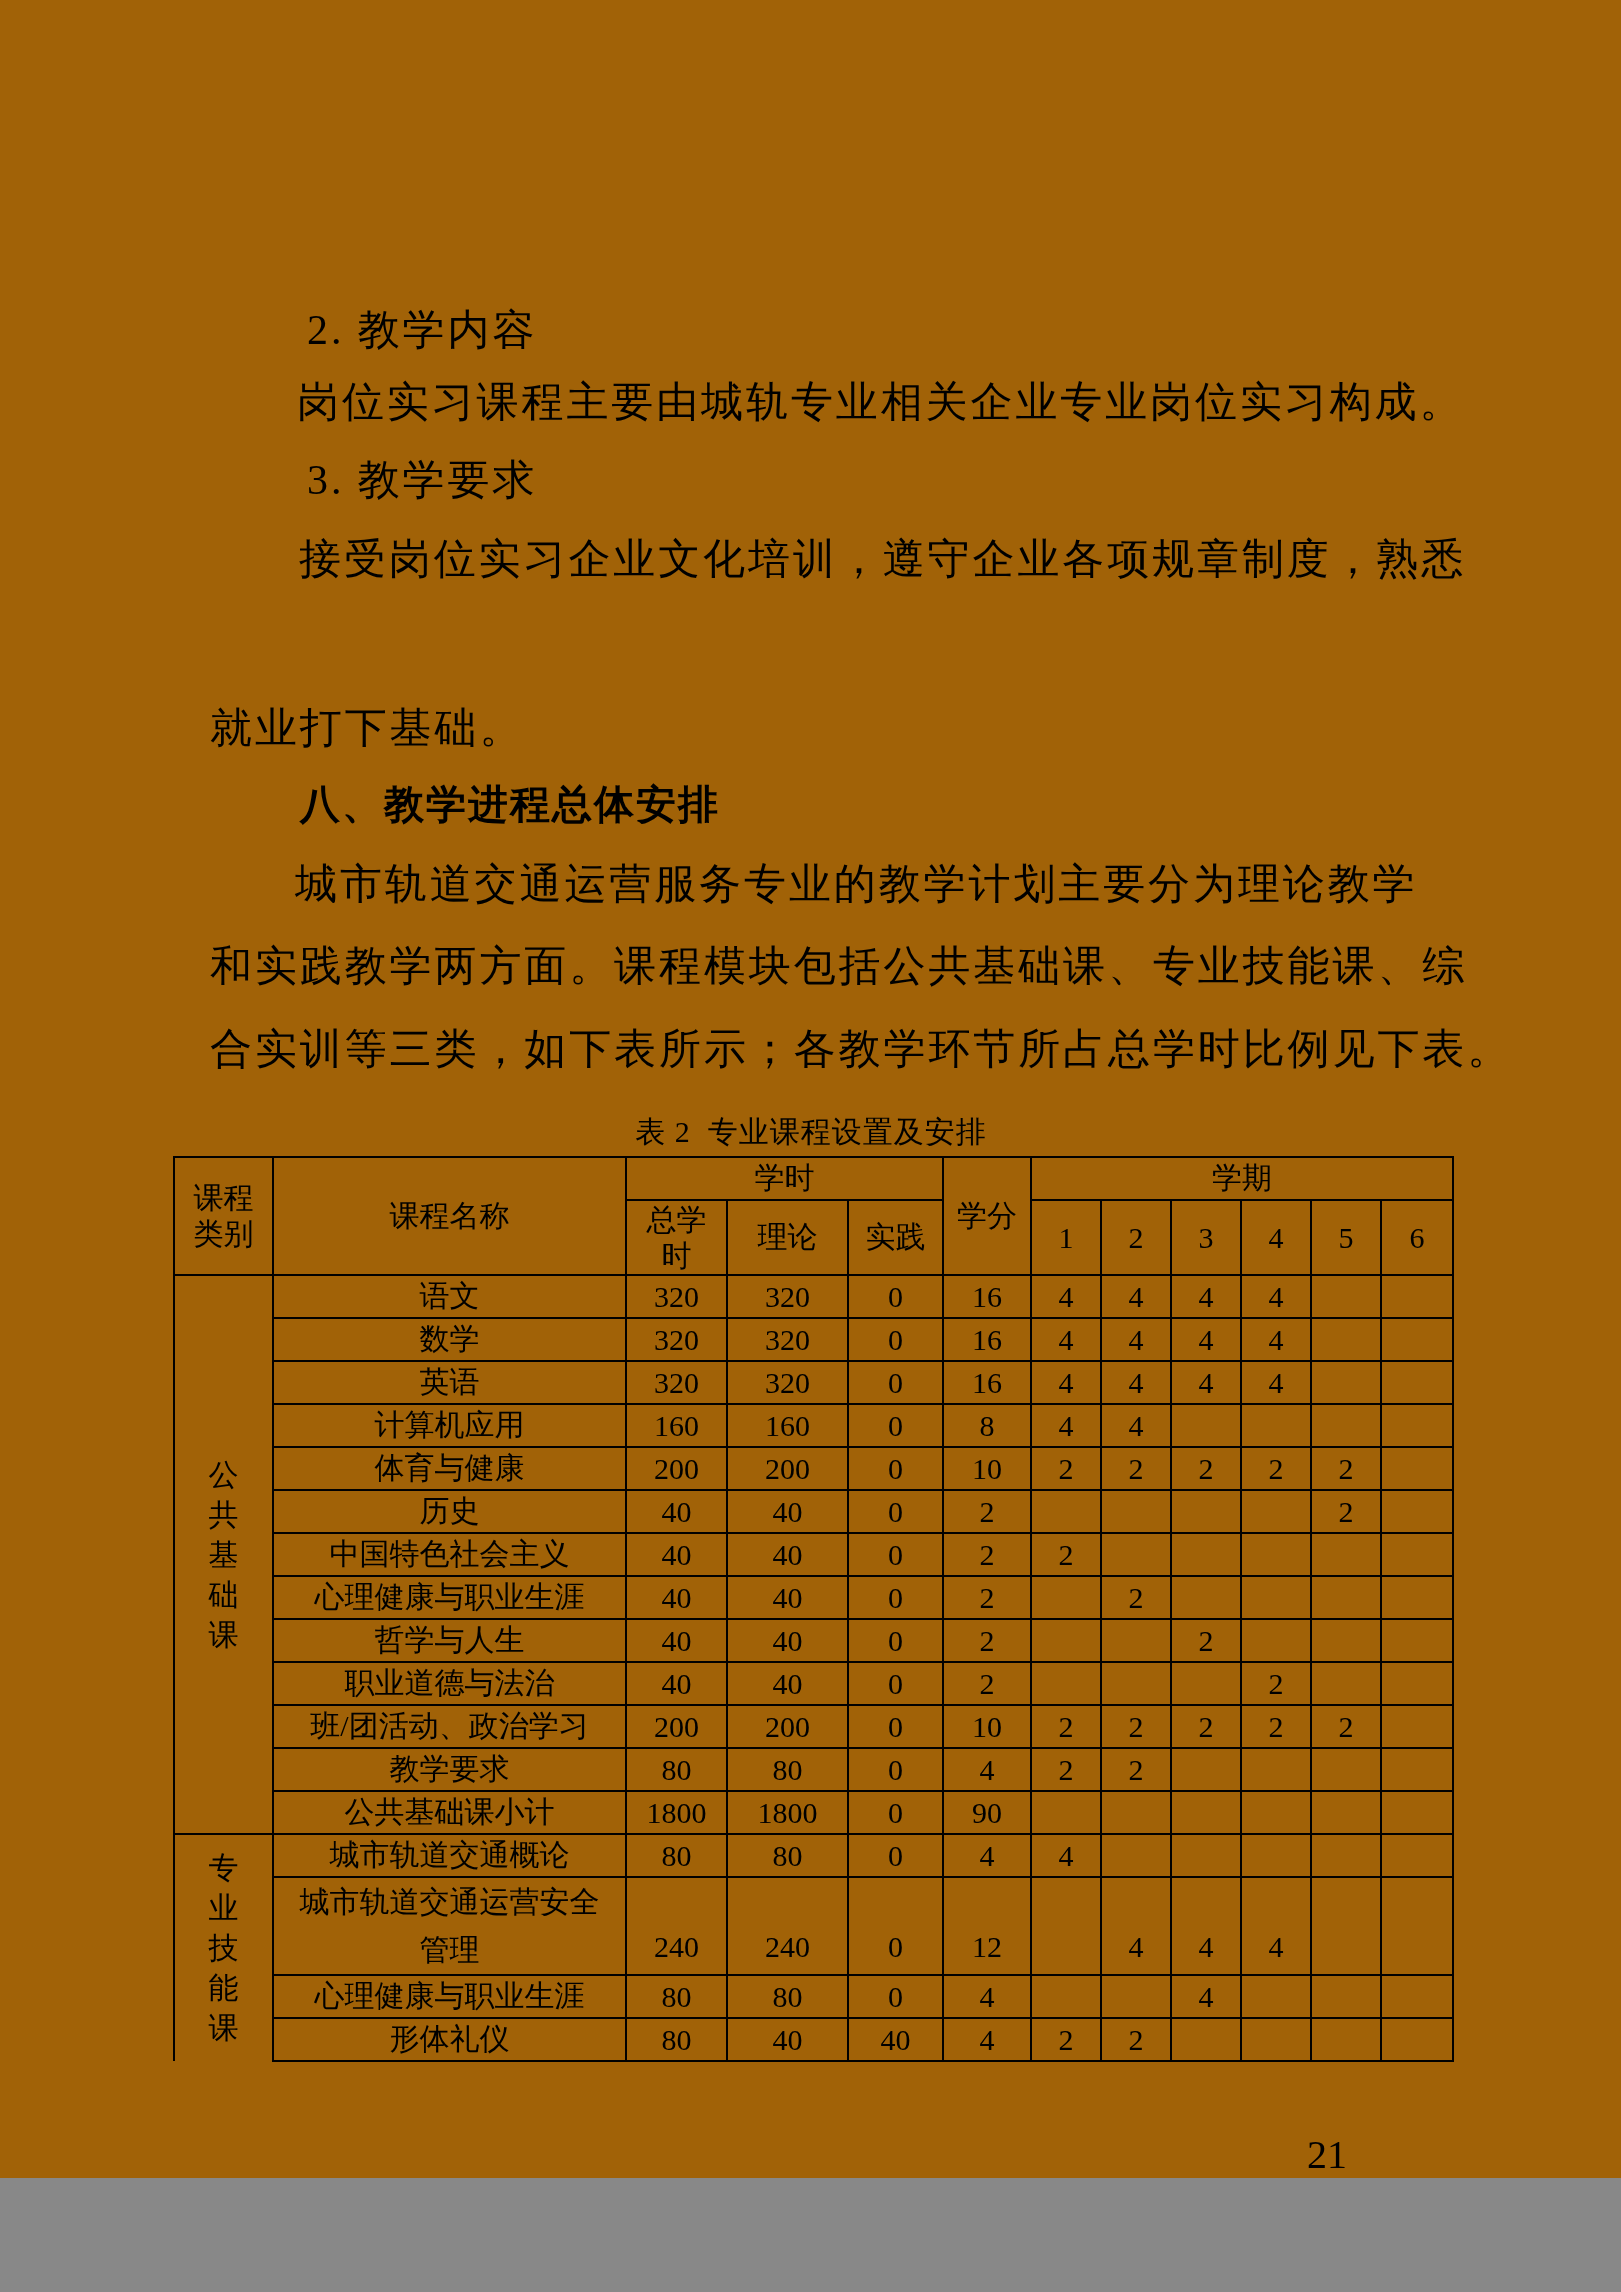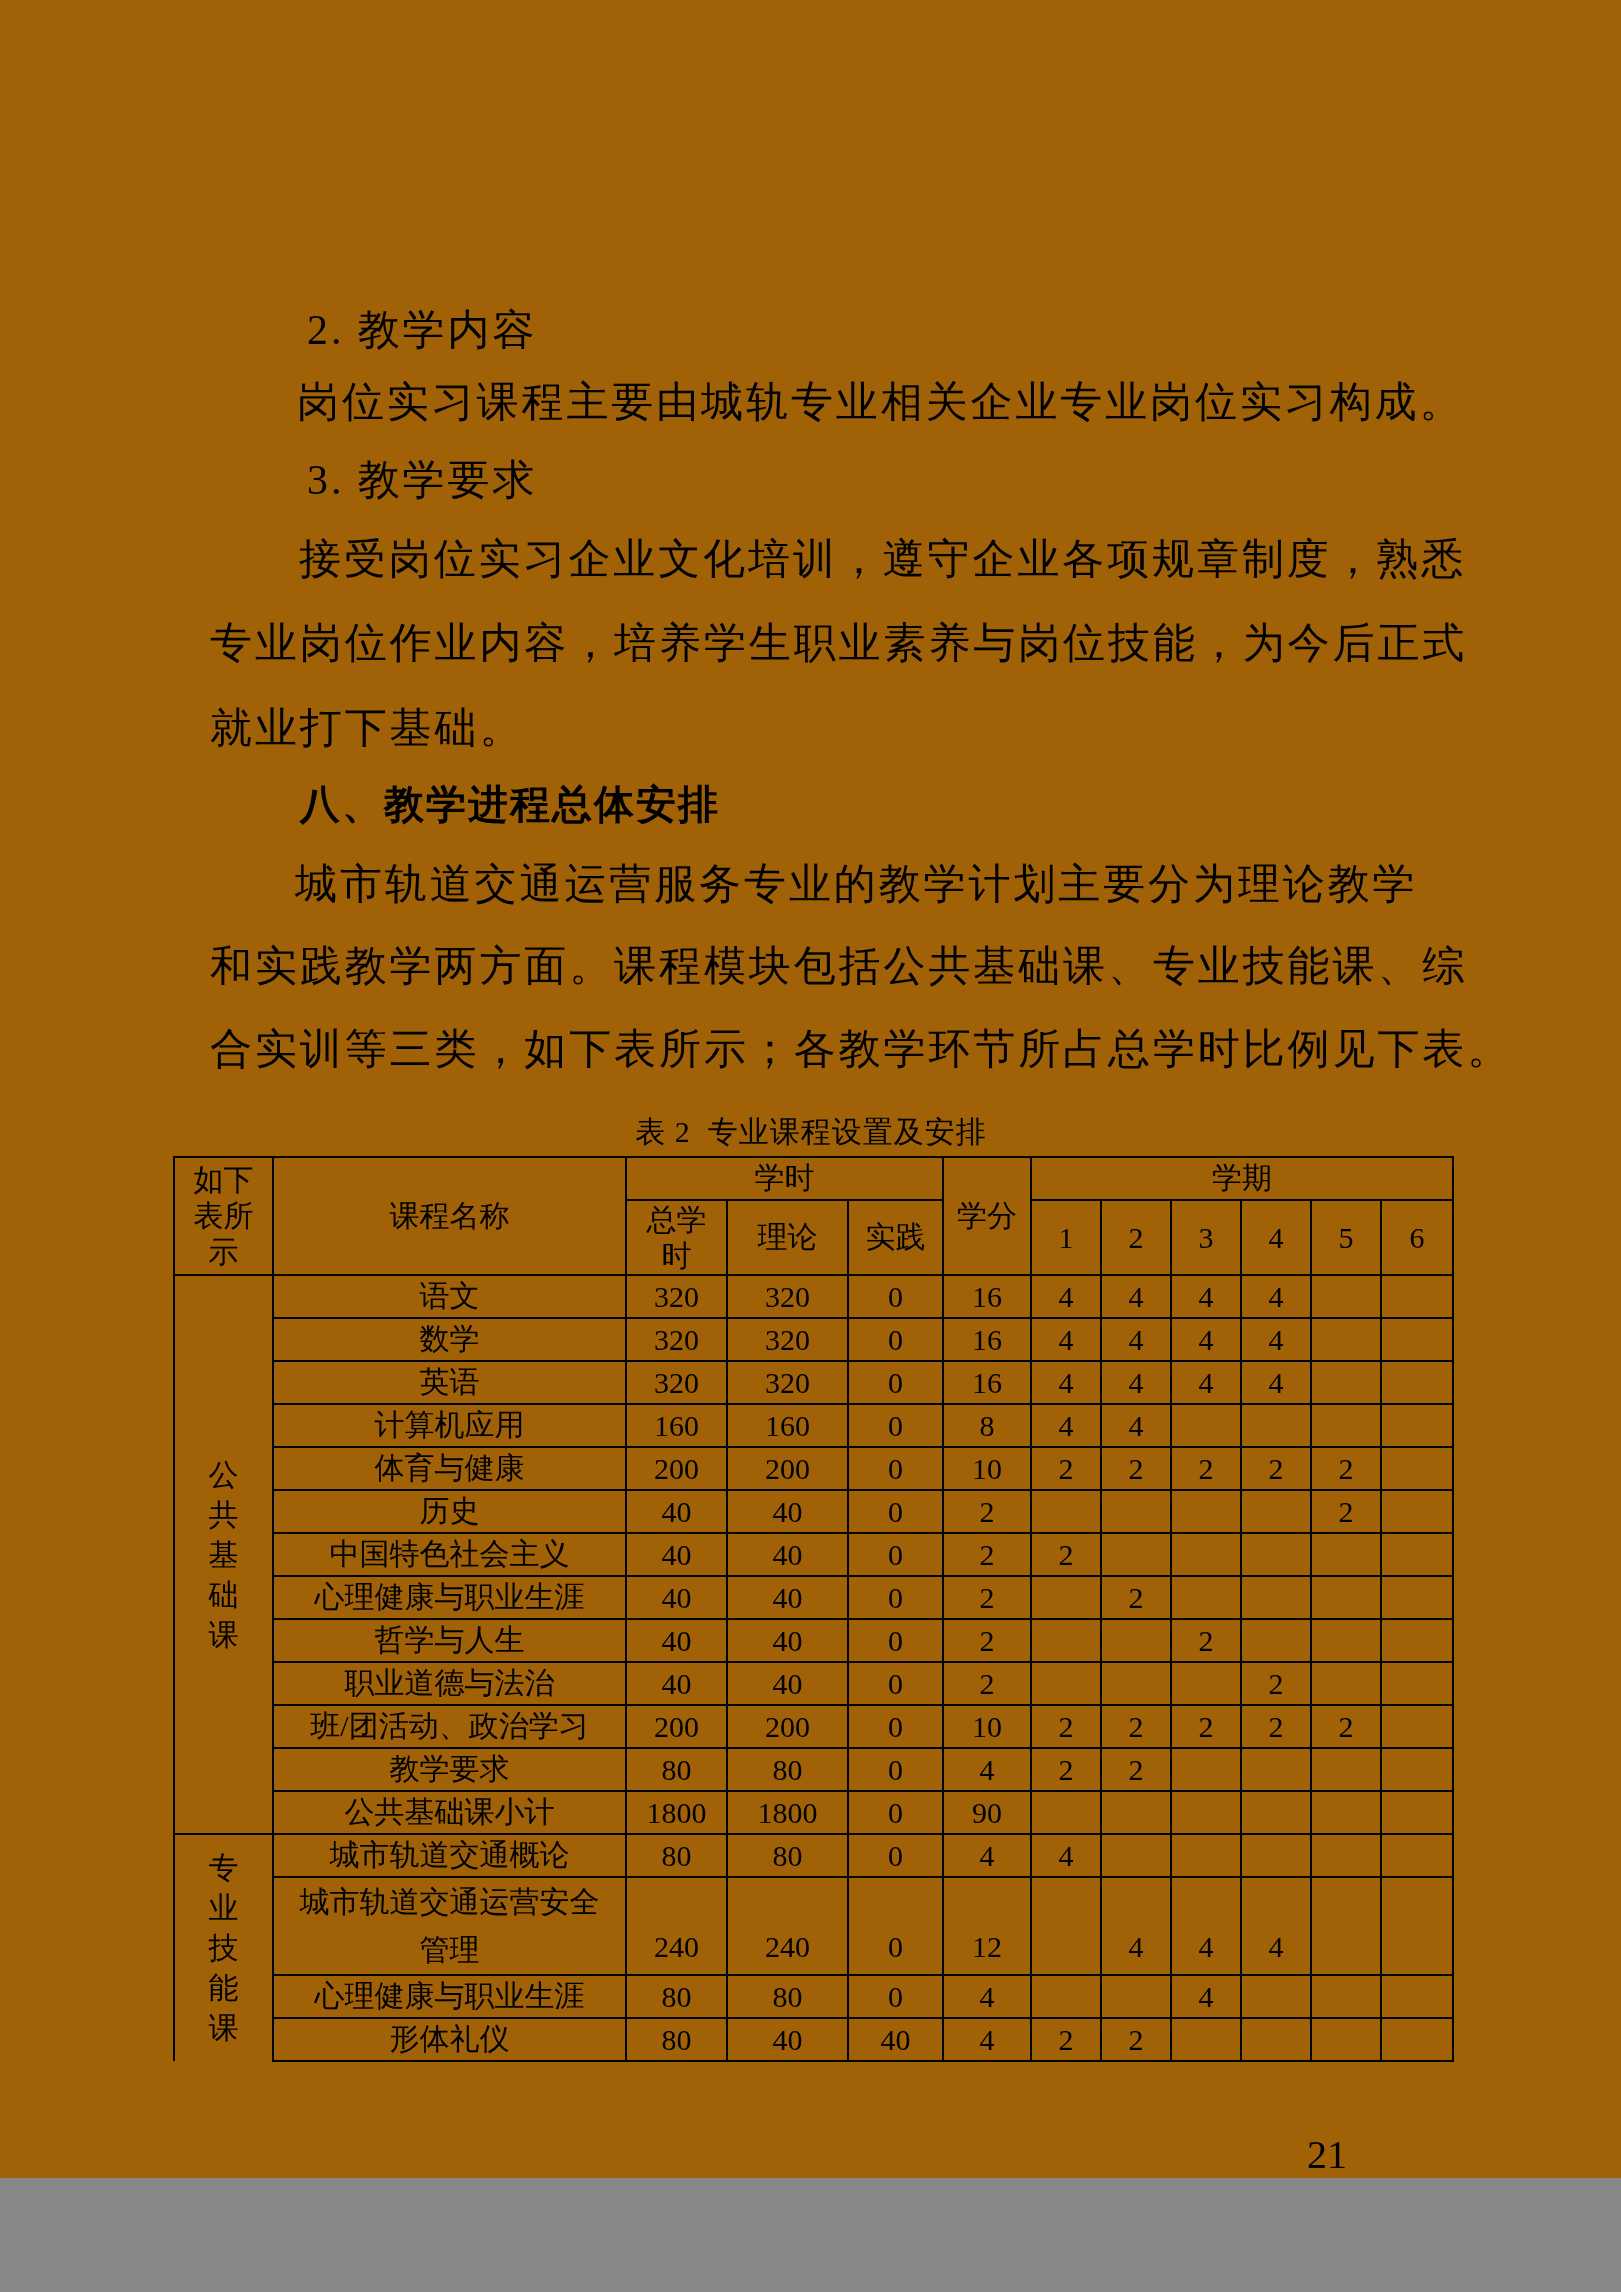--- a/index.html
+++ b/index.html
@@ -85,21 +85,20 @@
 </style>
 </head>
 <body>
 
 <div id="page">
 
   <div class="bl bl0">2. 教学内容</div>
   <div class="bl bl1">岗位实习课程主要由城轨专业相关企业专业岗位实习构成。</div>
   <div class="bl bl2">3. 教学要求</div>
   <div class="bl bl3">接受岗位实习企业文化培训，遵守企业各项规章制度，熟悉</div>
-  <div class="bl bl4">专业岗位作业内容，培养学生职业素养与岗位技能，为今后正式</div>
   <div class="bl bl5">就业打下基础。</div>
   <div class="bl bl6">八、教学进程总体安排</div>
   <div class="bl bl7">城市轨道交通运营服务专业的教学计划主要分为理论教学</div>
   <div class="bl bl8">和实践教学两方面。课程模块包括公共基础课、专业技能课、综</div>
   <div class="bl bl9">合实训等三类，如下表所示；各教学环节所占总学时比例见下表。</div>
 
   <div class="table-title">表 2  专业课程设置及安排</div>
 
   <table class="course">
     <colgroup>
@@ -111,21 +110,21 @@
         <col style="width:88px">
       <col style="width:70px">
         <col style="width:70px">
         <col style="width:70px">
       <col style="width:70px">
         <col style="width:70px">
         <col style="width:72px">
     </colgroup>
     <thead>
       <tr class="h1">
-        <th rowspan="2"><span class="narrow">如下表所示</span></th>
+        <th rowspan="2"><span class="narrow">课程类别</span></th>
         <th rowspan="2">课程名称</th>
         <th colspan="3">学时</th>
         <th rowspan="2">学分</th>
         <th colspan="6">学期</th>
       </tr>
       <tr class="h2">
         <th><span class="narrow">总学时</span></th>
         <th>理论</th>
         <th>实践</th>
         <th>1</th>

